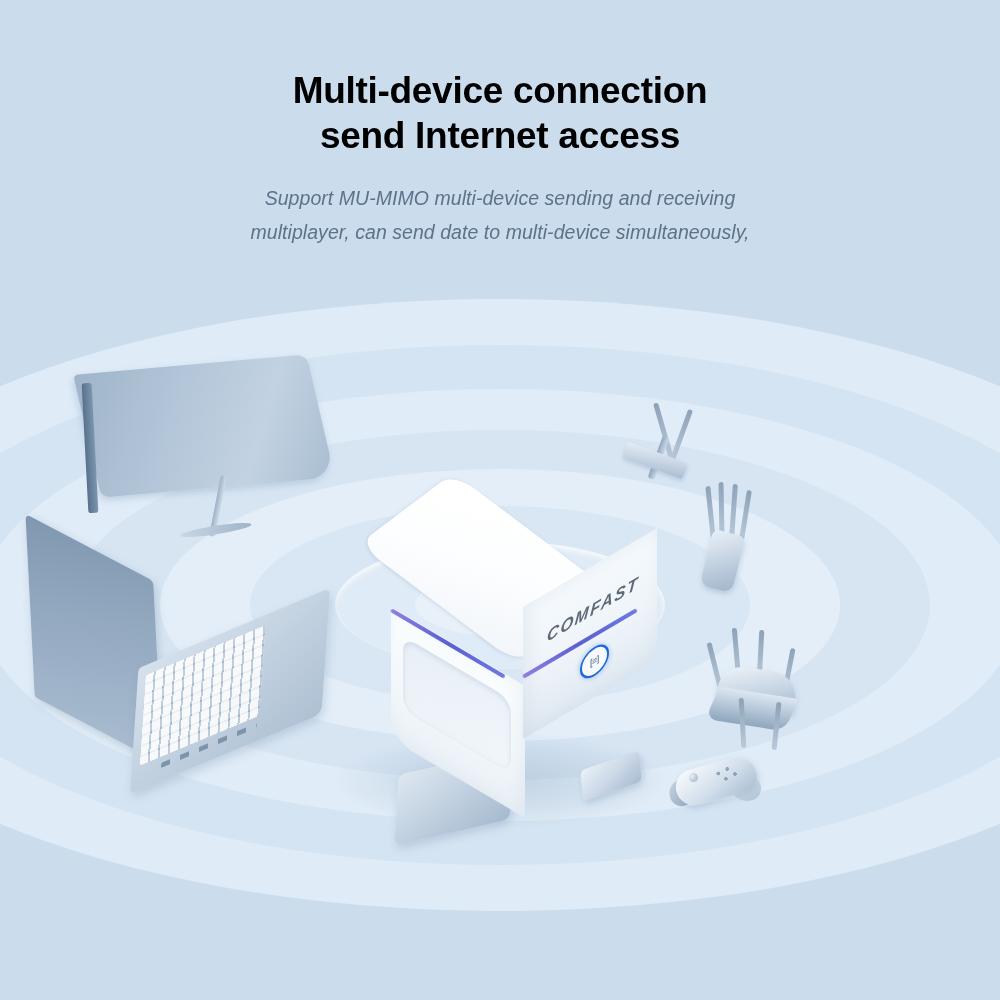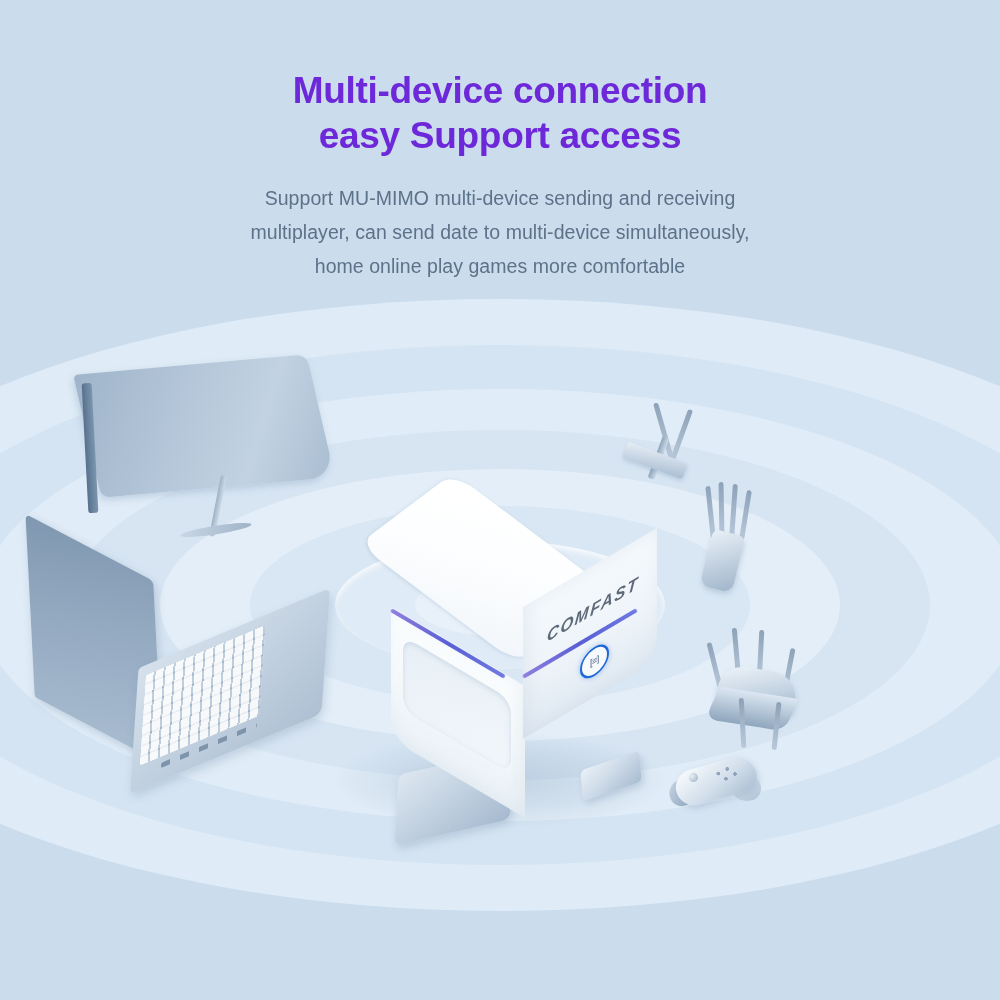--- a/index.html
+++ b/index.html
@@ -8,29 +8,29 @@
   body {
     background:#cbdced;
     font-family:"Liberation Sans", sans-serif;
     overflow:hidden;
     position:relative;
   }
 
   
   .text-block { position:absolute; top:0; left:0; width:1000px; text-align:center; z-index:40; }
   .headline {
-    font-size:37px; font-weight:bold; color:#6d28d9;
+    font-size:37px; font-weight:bold; color:#000000;
     line-height:1.22; letter-spacing:-0.3px; padding-top:68px;
   }
   .headline .ln { display:block; }
   .subcopy {
     margin-top:24px; font-size:19.5px; color:#5c7289;
     line-height:1.73; font-weight:400; letter-spacing:0.05px;
   }
-  .subcopy .ln { display:block; }
+  .subcopy .ln { display:block;font-style:italic; }
 
   
   .scene { position:absolute; left:0; top:275px; width:1000px; height:725px; z-index:5; }
 
   
   .ripples { position:absolute; left:50%; top:330px; transform:translate(-50%,-50%); z-index:1; }
   .ring {
     position:absolute; left:50%; top:50%; transform:translate(-50%,-50%);
     border-radius:50%;
   }
@@ -275,26 +275,25 @@
     transform:rotate(-19deg) skewX(-14deg);
     box-shadow:2px 4px 7px rgba(125,150,178,.32);
   }
 </style>
 </head>
 <body>
 
 <div class="text-block">
   <h1 class="headline">
     <span class="ln">Multi-device connection</span>
-    <span class="ln">easy Support access</span>
+    <span class="ln">send Internet access</span>
   </h1>
   <p class="subcopy">
     <span class="ln">Support MU-MIMO multi-device sending and receiving</span>
     <span class="ln">multiplayer, can send date to multi-device simultaneously,</span>
-    <span class="ln">home online play games more comfortable</span>
   </p>
 </div>
 
 <div class="scene">
 
   <div class="ripple-wrap">
     <div class="ripples">
       <div class="ring r8"></div>
       <div class="ring r7"></div>
       <div class="ring r6"></div>

